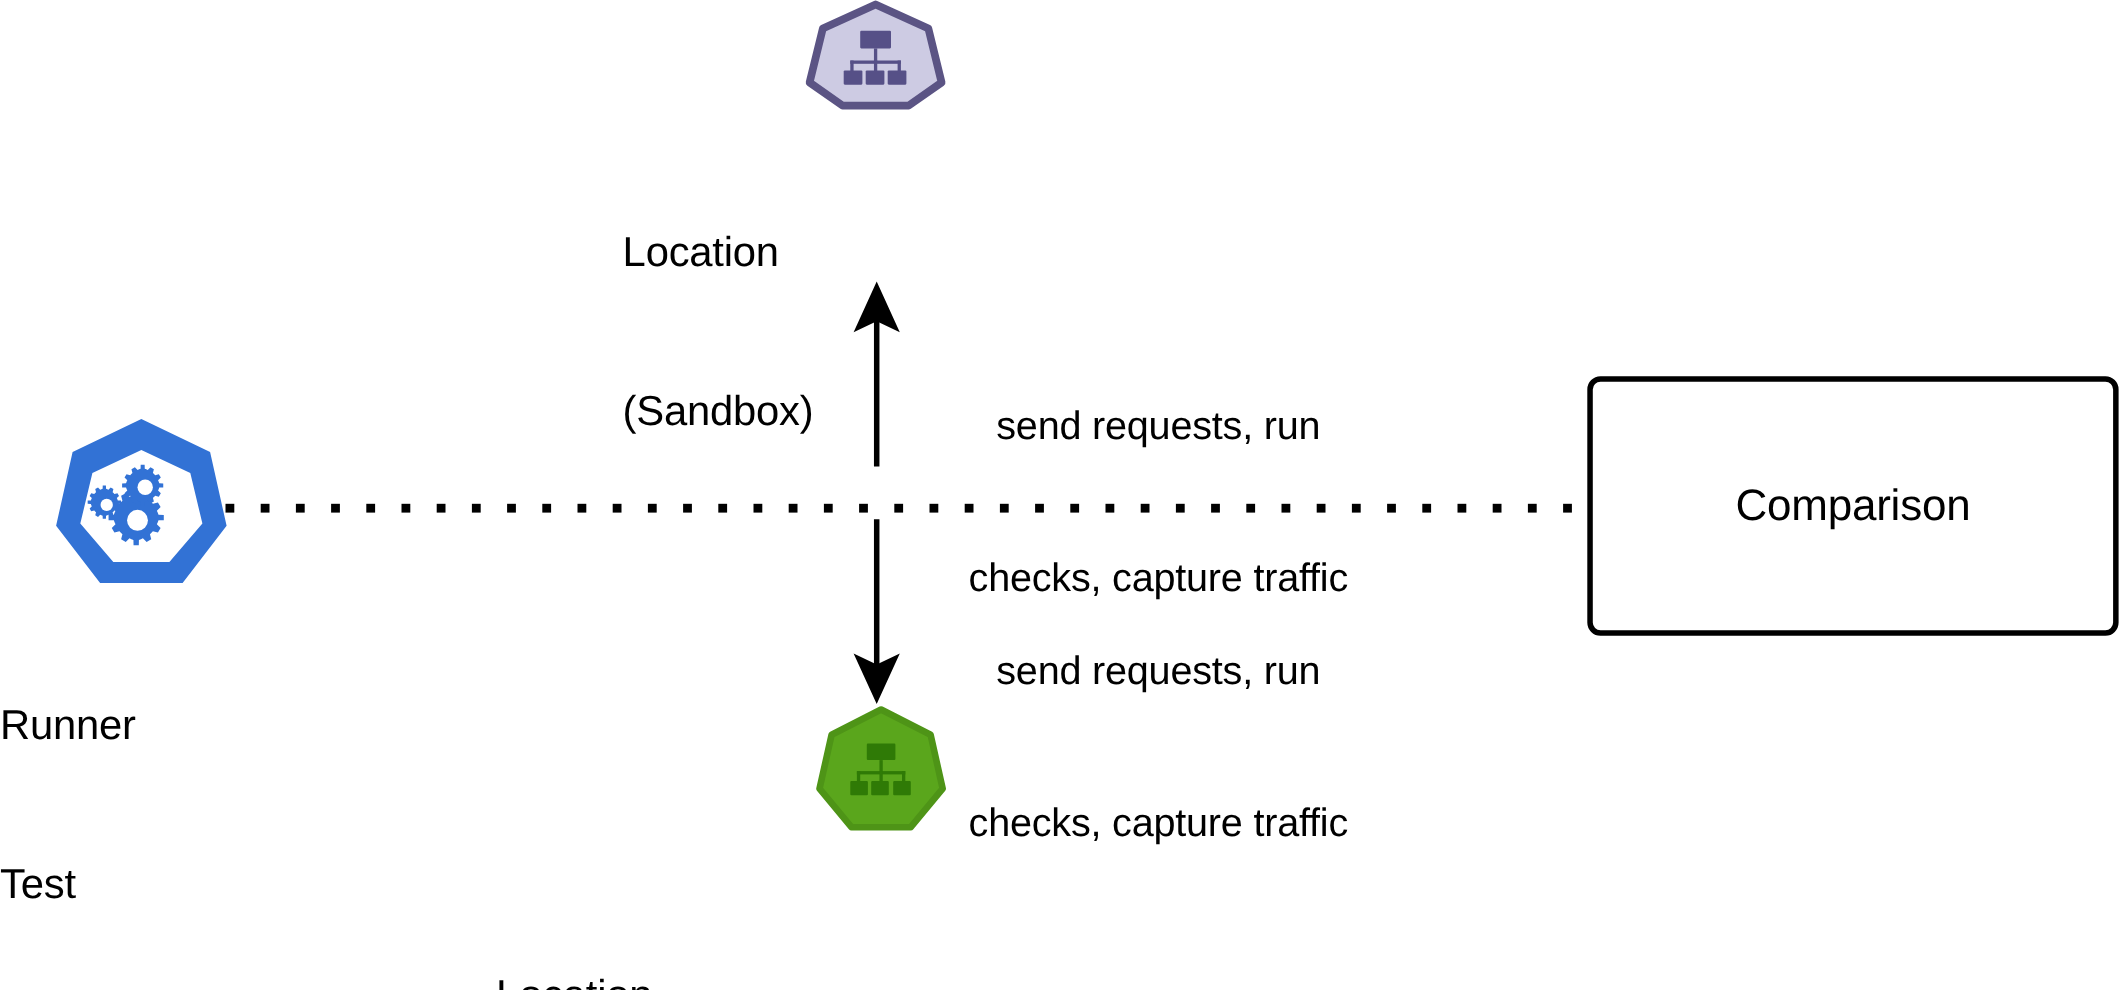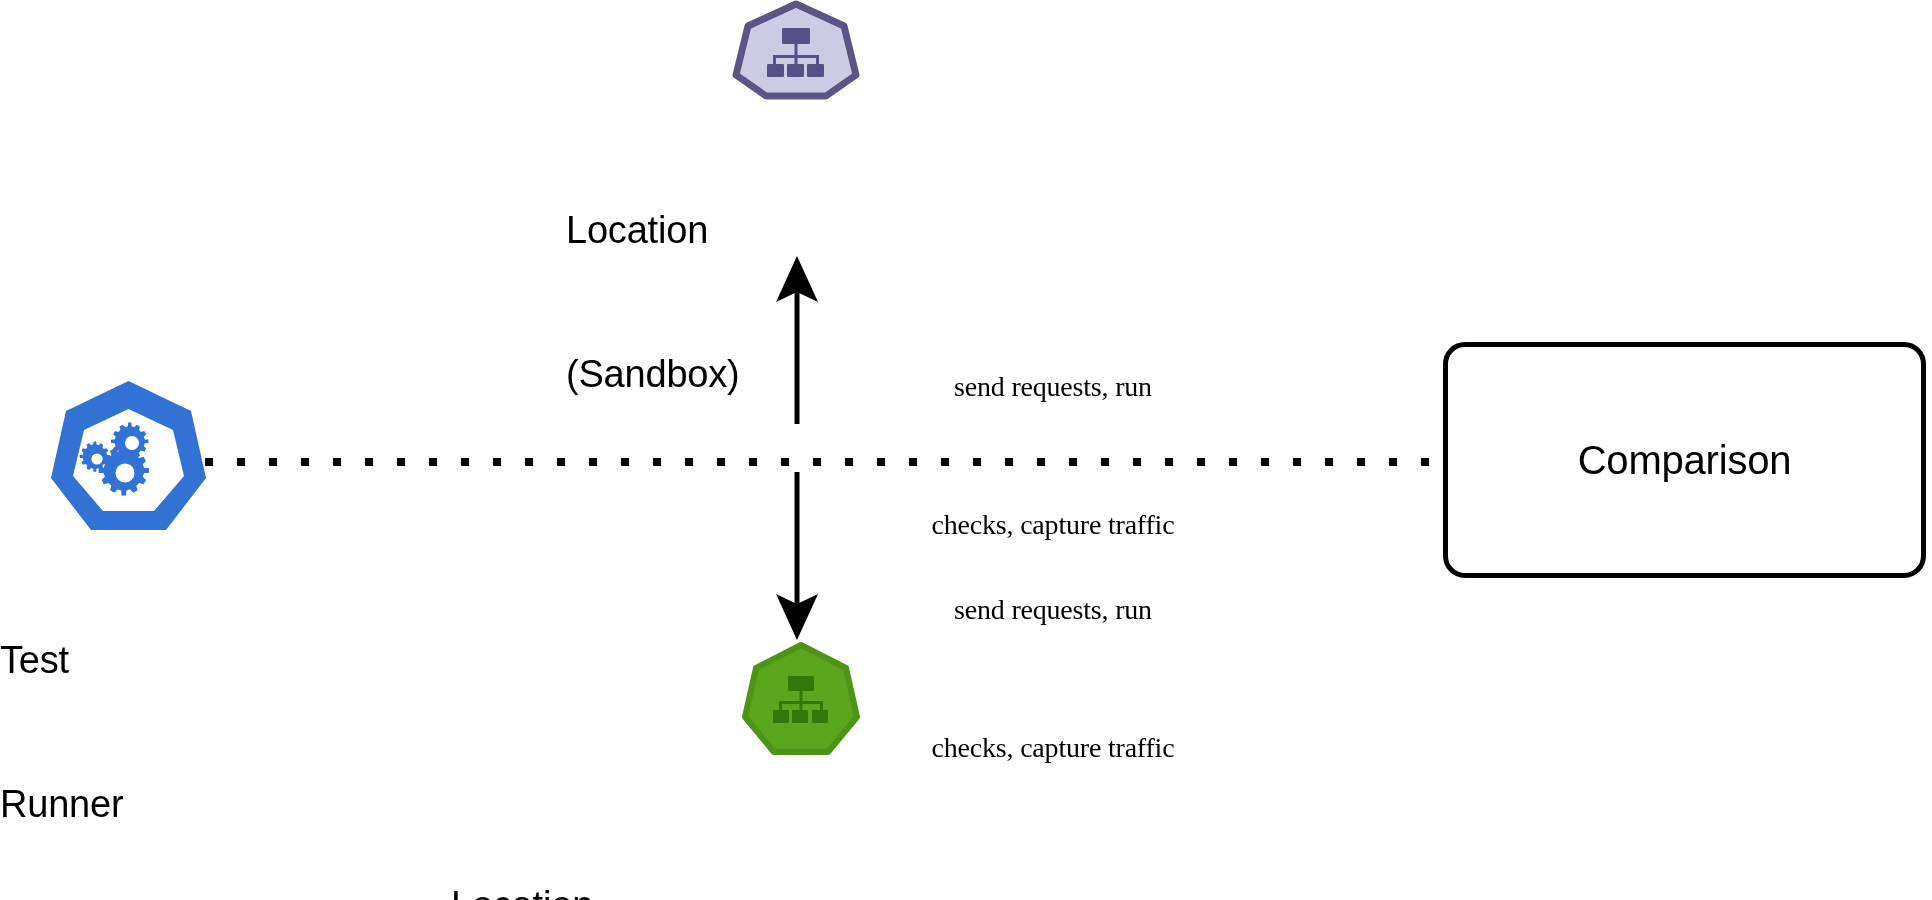--- a/index.html
+++ b/index.html
@@ -24,22 +24,22 @@
     font-family: "Liberation Sans", sans-serif;
     font-size: 38px;
     line-height: 48px;
     white-space: pre;
     letter-spacing: -0.2px;
   }
   .edge-label {
     position: absolute;
     text-align: center;
     color: #000000;
-    font-family: Liberation Serif, serif;
-    font-size: 28px;
+    font-family: Liberation Sans, sans-serif;
+    font-size: 36px;
     line-height: 46px;
     white-space: pre;
     letter-spacing: -0.2px;
   }
   .shape-svg {
     position: absolute;
     overflow: visible;
   }
   .dotted-link {
     position: absolute;
@@ -49,21 +49,21 @@
     position: absolute;
     top: 0;
     width: 8px;
     height: 8px;
     background: #000000;
   }
   .comparison-box {
     position: absolute;
     box-sizing: border-box;
     border: 5px solid #000000;
-    border-radius: 22px;
+    border-radius: 12px;
     background: #ffffff;
     display: flex;
     align-items: center;
     justify-content: center;
   }
   .comparison-box .box-text {
     font-family: "Liberation Sans", sans-serif;
     font-size: 40px;
     color: #000000;
     letter-spacing: -0.2px;
@@ -150,22 +150,22 @@
                a9.2 9.2 0 0 1 0.9 -2.2 l-2 -2 1.4 -2.5 2.8 0.7
                a9.2 9.2 0 0 1 1.6 -1.6 l-0.7 -2.8 2.5 -1.4 2 2
                a9.2 9.2 0 0 1 2.2 -0.9 l0.1 -2.9 2.9 0 0.1 2.9
                a9.2 9.2 0 0 1 2.2 0.9 l2 -2 2.5 1.4 -0.7 2.8
                a9.2 9.2 0 0 1 1.6 1.6 Z"></path>
       <circle cx="51" cy="84" r="5.6" fill="#ffffff"></circle>
     </g>
   </svg>
 
   <div class="node-label" style="left:0px; top:540px; width:250px;">
+    <div>Runner</div>
     <div>Test</div>
-    <div>Runner</div>
   </div>
 
   <div class="dotted-link" id="dotted-link" style="left:205px; top:458px; width:1235px;">
       <span class="dot" style="left: 0px;"></span>
       <span class="dot" style="left: 32px;"></span>
       <span class="dot" style="left: 64px;"></span>
       <span class="dot" style="left: 96px;"></span>
       <span class="dot" style="left: 128px;"></span>
       <span class="dot" style="left: 160px;"></span>
       <span class="dot" style="left: 192px;"></span>

